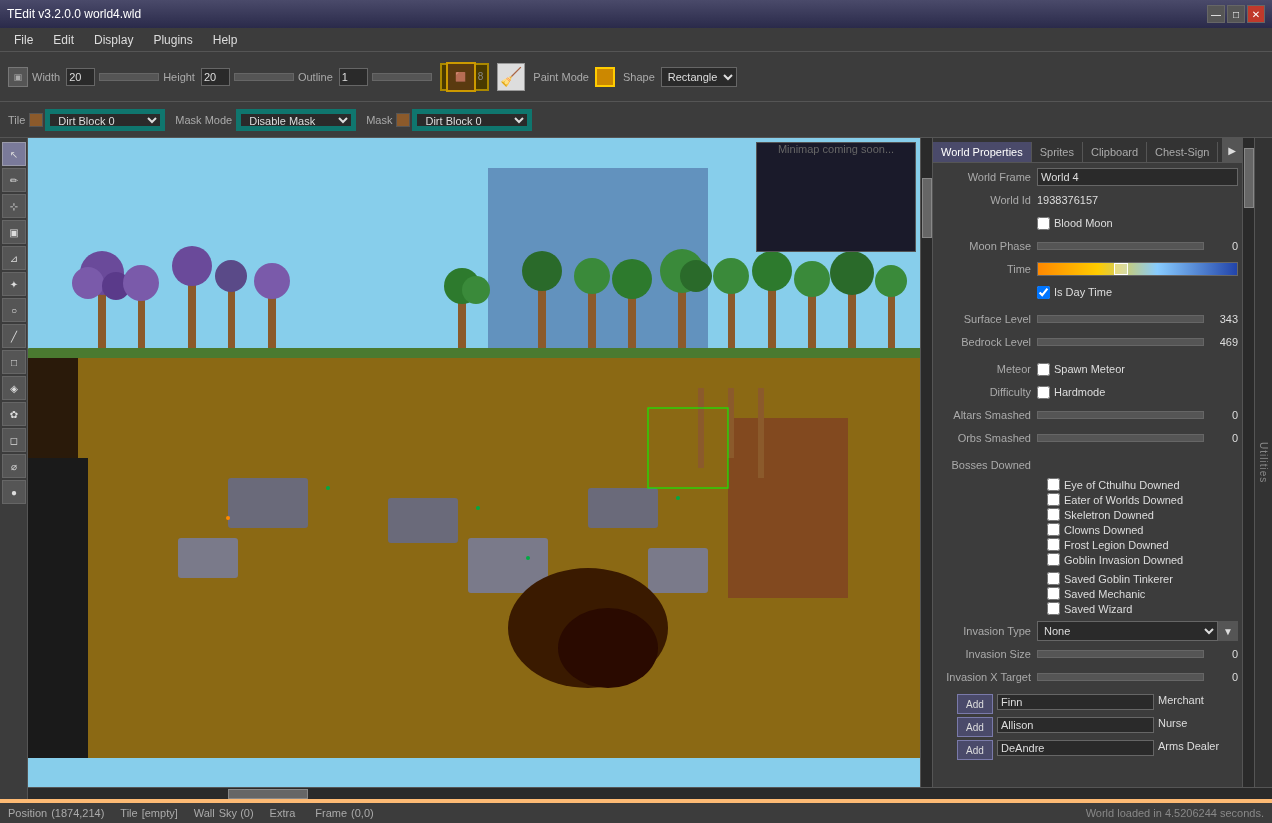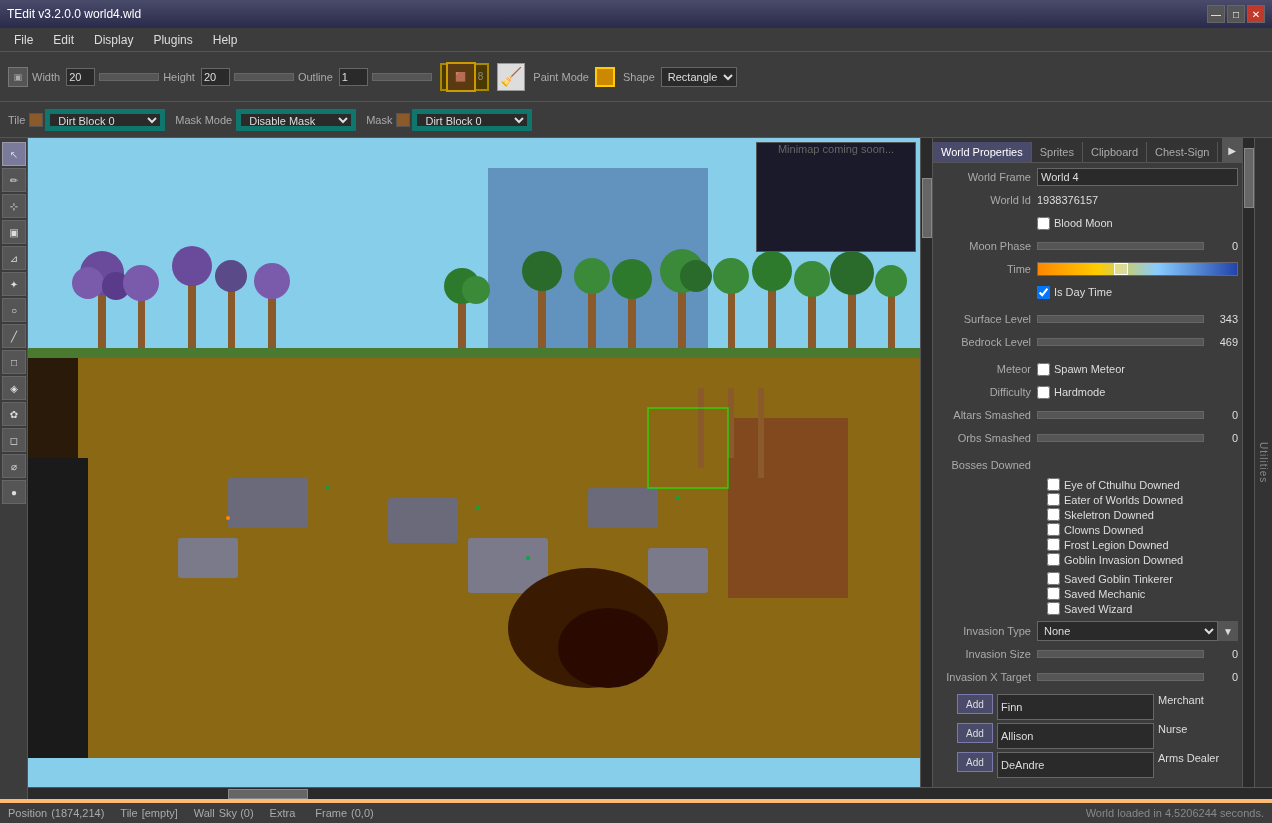--- a/index.html
+++ b/index.html
@@ -303,21 +303,21 @@
       height: 20px;
       background: #4a4a6a;
       border: 1px solid #7a7aaa;
       color: #ddd;
       font-size: 10px;
       cursor: pointer;
       display: flex; align-items: center; justify-content: center;
     }
     .npc-name-input {
       flex: 1;
-      height: 26px;
+      height: 16px;
       background: #2a2a2a;
       border: 1px solid #666;
       color: #ddd;
       font-size: 11px;
       padding: 0 3px;
     }
     .npc-type-label {
       width: 80px;
       color: #ddd;
       font-size: 11px;

